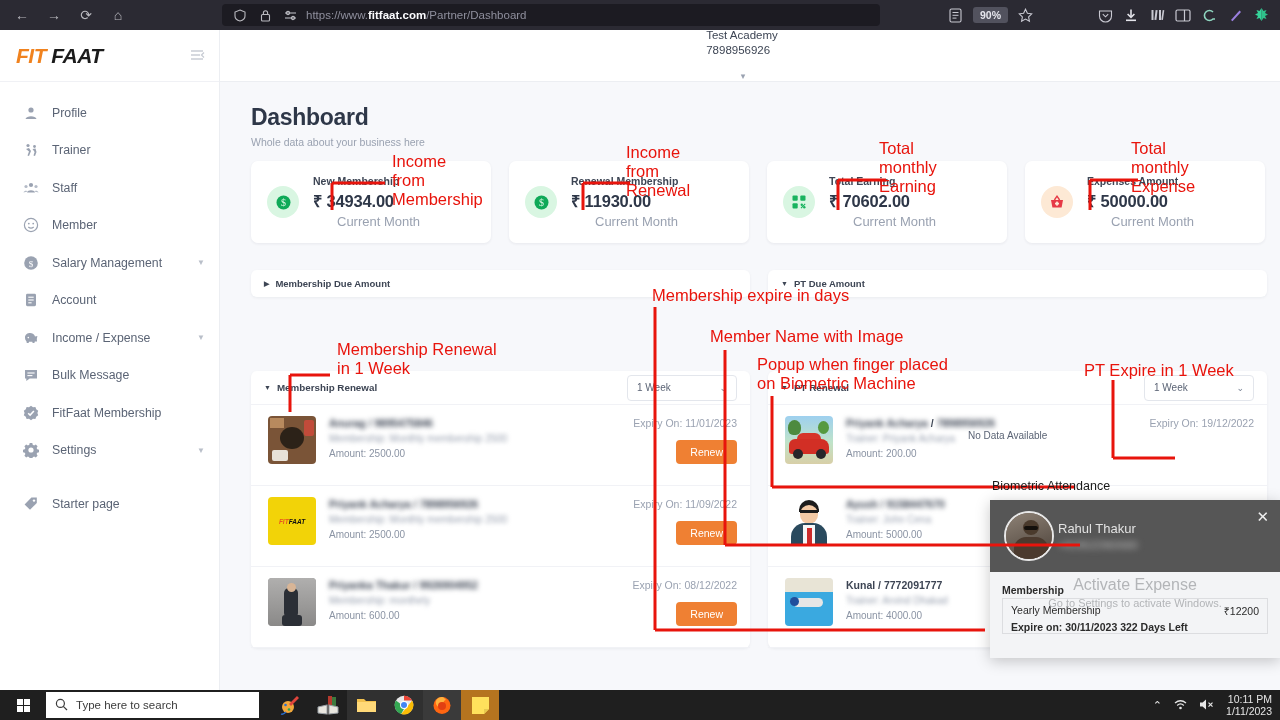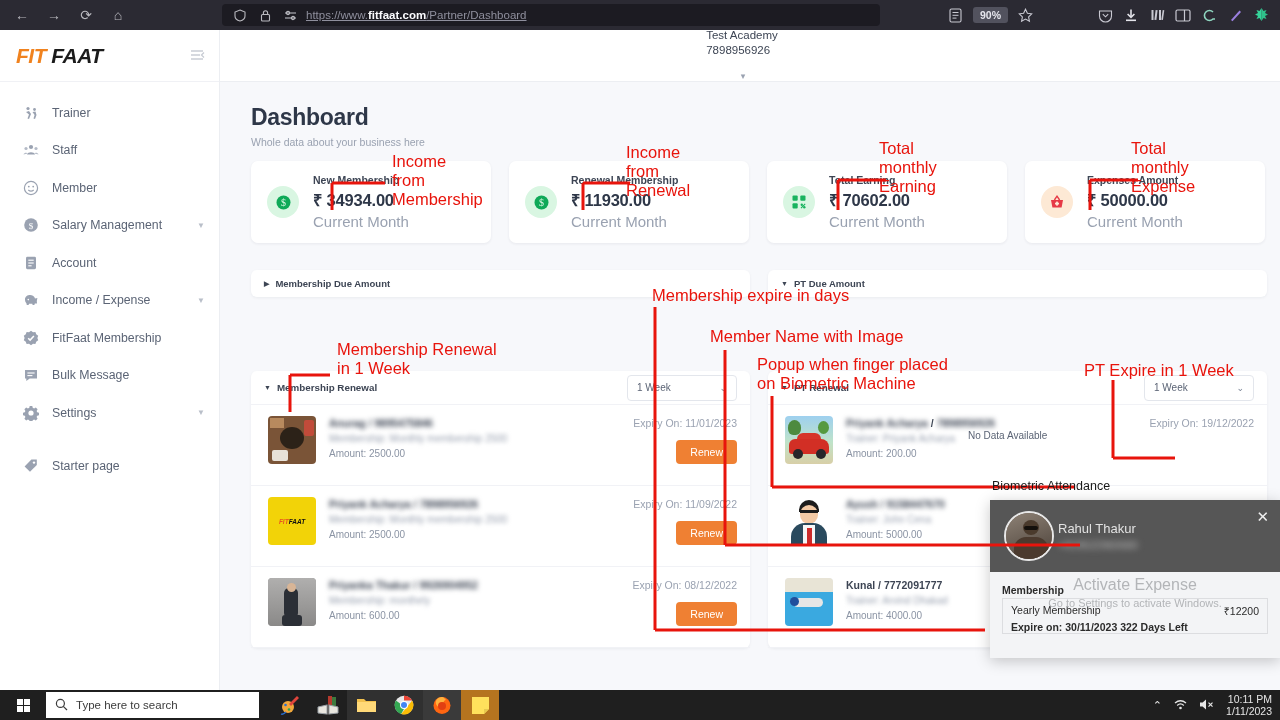--- a/index.html
+++ b/index.html
@@ -19,21 +19,21 @@
   .nav-btn {
     width:28px;height:24px;display:flex;align-items:center;justify-content:center;
     color:#b9b9bf; font-size:14px; border-radius:4px; cursor:default;
   }
   .urlbar {
     height:22px; background:#1c1b22; border-radius:4px;
     display:flex; align-items:center; gap:7px; padding:0 9px;
     width:658px; color:#8f8f9d; font-size:11.5px;
   }
   .urlbar .dom { color:#fbfbfe; font-weight:bold; }
-  .url-txt { white-space:nowrap;text-decoration:underline; }
+  .url-txt { white-space:nowrap; }
   .chrome-right {
     margin-left:auto; display:flex; align-items:center; gap:8px; padding-right:10px;
     color:#c9c9d2;
   }
   .chip-zoom {
     background:#52525e; color:#e6e6ed; font-size:10.5px; font-weight:bold;
     padding:2px 7px; border-radius:3px;
   }
   .ic { width:18px;height:18px;display:inline-flex;align-items:center;justify-content:center; }
 
@@ -100,21 +100,21 @@
     width:240px; height:82px; background:#fff; border-radius:7px;
     box-shadow:0 1px 3px rgba(24,30,55,.07); display:flex; align-items:center;
     padding:0 16px; gap:14px;
   }
   .card-ico { width:32px;height:32px;border-radius:50%;display:flex;align-items:center;justify-content:center;flex:0 0 32px;}
   .ico-green { background:#d9f6e2; color:#0fa958; }
   .ico-green2{ background:#d9f6e2; color:#19b35f; }
   .ico-orange{ background:#fde9d5; color:#e63946; }
   .card-lab { font-size:10.5px; font-weight:700; color:#3d4554; }
   .card-val { font-size:16.5px; font-weight:700; color:#2e3748; margin-top:2px; letter-spacing:-0.2px;}
-  .card-sub { font-size:15px; color:#9aa2b1; margin-top:2px; }
+  .card-sub { font-size:13px; color:#9aa2b1; margin-top:2px;margin-left:24px; }
 
   
   .panel-row { display:flex; gap:18px; margin:27px 0 0 31px; }
   .panel {
     background:#fff; border-radius:6px; box-shadow:0 1px 3px rgba(24,30,55,.06);
     width:499px;
   }
   .panel-head {
     height:27px; display:flex; align-items:center; padding:0 13px;
     font-size:9.5px; font-weight:700; color:#3d4554; gap:6px;
@@ -346,20 +346,29 @@
         <svg width="15" height="12" viewBox="0 0 15 12">
             <line x1="1" y1="2" x2="13" y2="2" stroke="#c8ccd4" stroke-width="1.5"></line>
             <line x1="1" y1="6" x2="10" y2="6" stroke="#c8ccd4" stroke-width="1.5"></line>
             <line x1="1" y1="10" x2="13" y2="10" stroke="#c8ccd4" stroke-width="1.5"></line>
             <path d="M14 3.5 L11.5 6 L14 8.5" fill="none" stroke="#c8ccd4" stroke-width="1.3"></path>
           </svg>
       </div>
     </div>
     <div class="menu">
 
+      <div class="menu-item">
+        <span class="mico">
+          <svg width="16" height="16" viewBox="0 0 16 16">
+              <circle cx="8" cy="5" r="2.6" fill="#9aa2b1"></circle>
+              <path d="M2.5 14 C3.5 10.2 12.5 10.2 13.5 14 Z" fill="#9aa2b1"></path>
+            </svg>
+        </span>
+        <span>Profile</span>
+      </div>
 
       <div class="menu-item">
         <span class="mico">
           <svg width="16" height="16" viewBox="0 0 16 16">
               <circle cx="5" cy="3.5" r="1.6" fill="#9aa2b1"></circle>
               <circle cx="11.5" cy="4.5" r="1.4" fill="#9aa2b1"></circle>
               <path d="M3 7 L6 6 L8 9 L6 14 L4.5 13.5 L6 9.5 Z" fill="#9aa2b1"></path>
               <path d="M9.5 7 L12.5 6.5 L13.5 10 L12 14 L10.5 13.5 L11.6 10 Z" fill="#9aa2b1"></path>
             </svg>
         </span>
@@ -422,36 +431,36 @@
               <circle cx="5.3" cy="7.6" r="0.8" fill="#fff"></circle>
             </svg>
         </span>
         <span>Income / Expense</span>
         <span class="caret">▼</span>
       </div>
 
       <div class="menu-item">
         <span class="mico">
           <svg width="16" height="16" viewBox="0 0 16 16">
-              <path d="M8 0.7 L10 2.2 L12.4 2 L13.2 4.3 L15.2 5.7 L14.4 8 L15.2 10.3 L13.2 11.7 L12.4 14 L10 13.8 L8 15.3 L6 13.8 L3.6 14 L2.8 11.7 L0.8 10.3 L1.6 8 L0.8 5.7 L2.8 4.3 L3.6 2 L6 2.2 Z" fill="#9aa2b1"></path>
-              <path d="M5.2 8.2 L7.1 10.1 L10.9 5.9" fill="none" stroke="#fff" stroke-width="1.5"></path>
-            </svg>
-        </span>
-        <span>FitFaat Membership</span>
-      </div>
-
-      <div class="menu-item">
-        <span class="mico">
-          <svg width="16" height="16" viewBox="0 0 16 16">
               <path d="M2 3 h12 v8.4 h-7.3 L3.3 14 V11.4 H2 Z" fill="#9aa2b1"></path>
               <line x1="4.4" y1="6" x2="11.6" y2="6" stroke="#fff" stroke-width="1.1"></line>
               <line x1="4.4" y1="8.6" x2="9.4" y2="8.6" stroke="#fff" stroke-width="1.1"></line>
             </svg>
         </span>
         <span>Bulk Message</span>
+      </div>
+
+      <div class="menu-item">
+        <span class="mico">
+          <svg width="16" height="16" viewBox="0 0 16 16">
+              <path d="M8 0.7 L10 2.2 L12.4 2 L13.2 4.3 L15.2 5.7 L14.4 8 L15.2 10.3 L13.2 11.7 L12.4 14 L10 13.8 L8 15.3 L6 13.8 L3.6 14 L2.8 11.7 L0.8 10.3 L1.6 8 L0.8 5.7 L2.8 4.3 L3.6 2 L6 2.2 Z" fill="#9aa2b1"></path>
+              <path d="M5.2 8.2 L7.1 10.1 L10.9 5.9" fill="none" stroke="#fff" stroke-width="1.5"></path>
+            </svg>
+        </span>
+        <span>FitFaat Membership</span>
       </div>
 
       <div class="menu-item">
         <span class="mico">
           <svg width="16" height="16" viewBox="0 0 16 16">
               <path d="M6.7 0.9 h2.6 l.4 1.9 1.4 .6 1.7-1 1.8 1.8 -1 1.7 .6 1.4 1.9 .4 v2.6 l-1.9 .4 -.6 1.4 1 1.7 -1.8 1.8 -1.7-1 -1.4 .6 -.4 1.9 h-2.6 l-.4-1.9 -1.4-.6 -1.7 1 -1.8-1.8 1-1.7 -.6-1.4 -1.9-.4 v-2.6 l1.9-.4 .6-1.4 -1-1.7 1.8-1.8 1.7 1 1.4-.6 Z" fill="#9aa2b1"></path>
               <circle cx="8" cy="8" r="2.6" fill="#fff"></circle>
             </svg>
         </span>
         <span>Settings</span>

